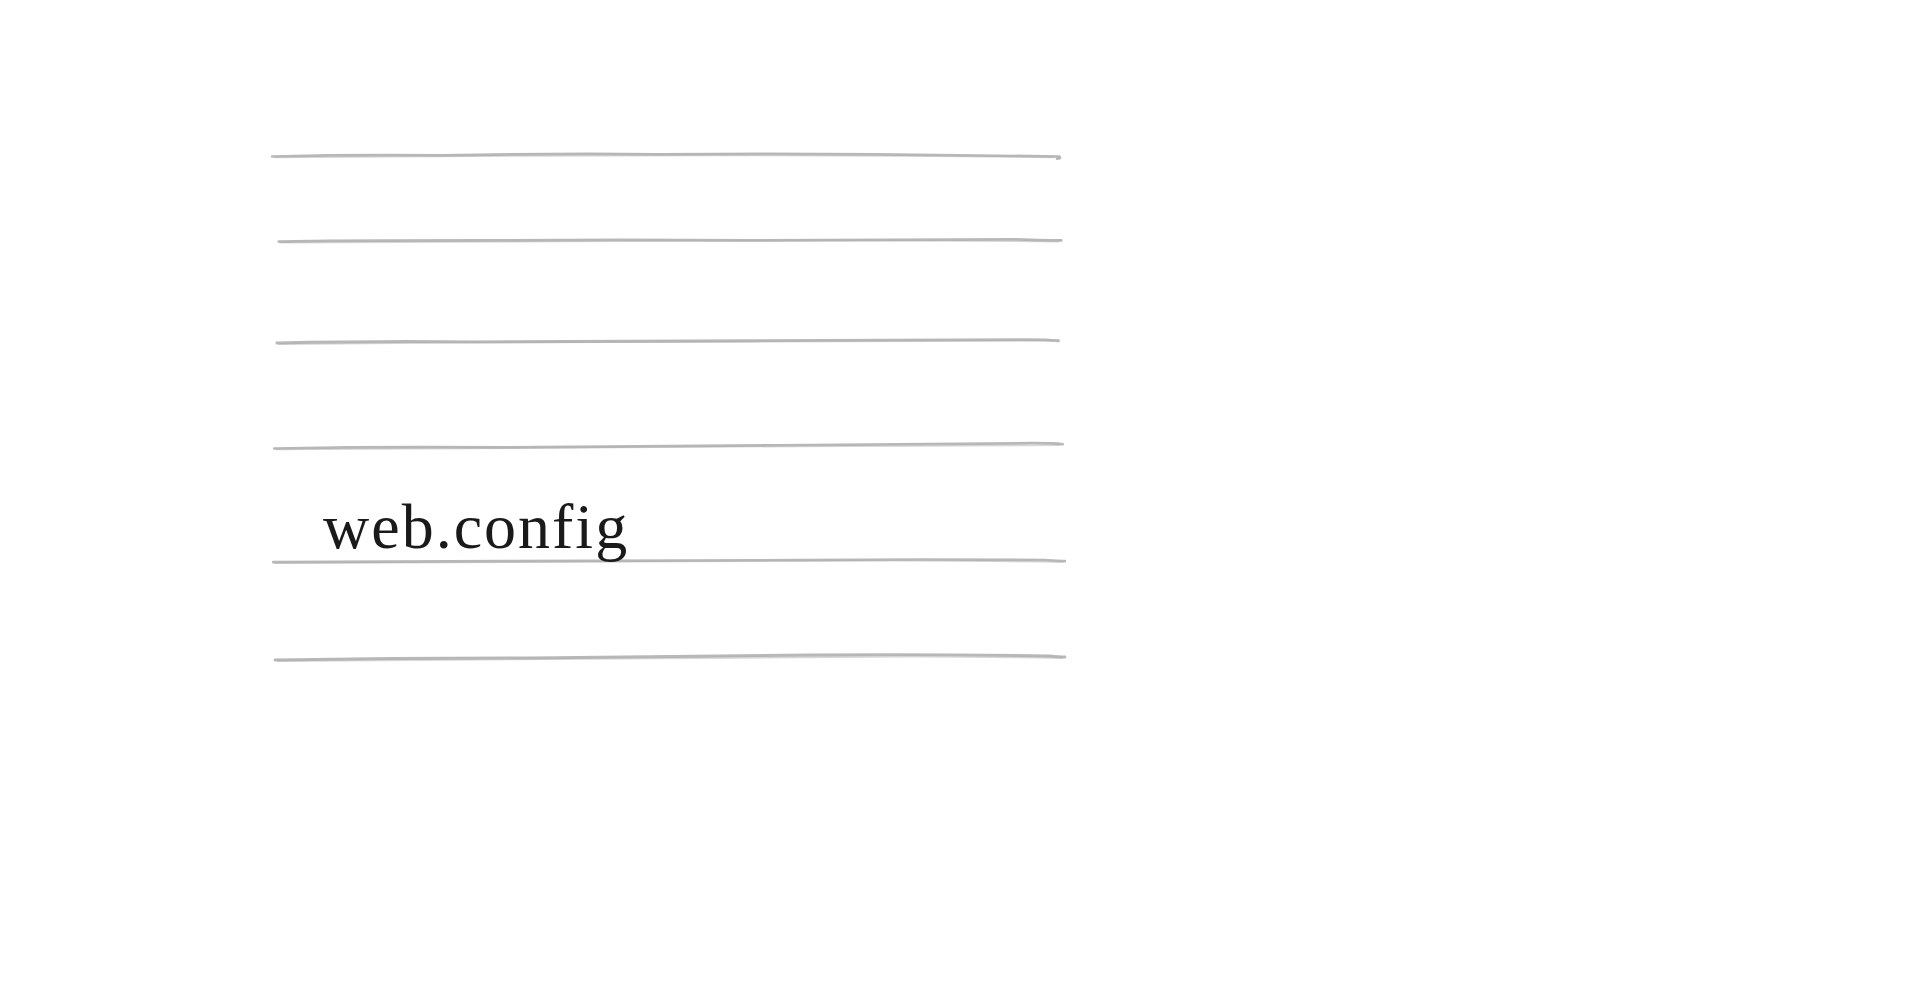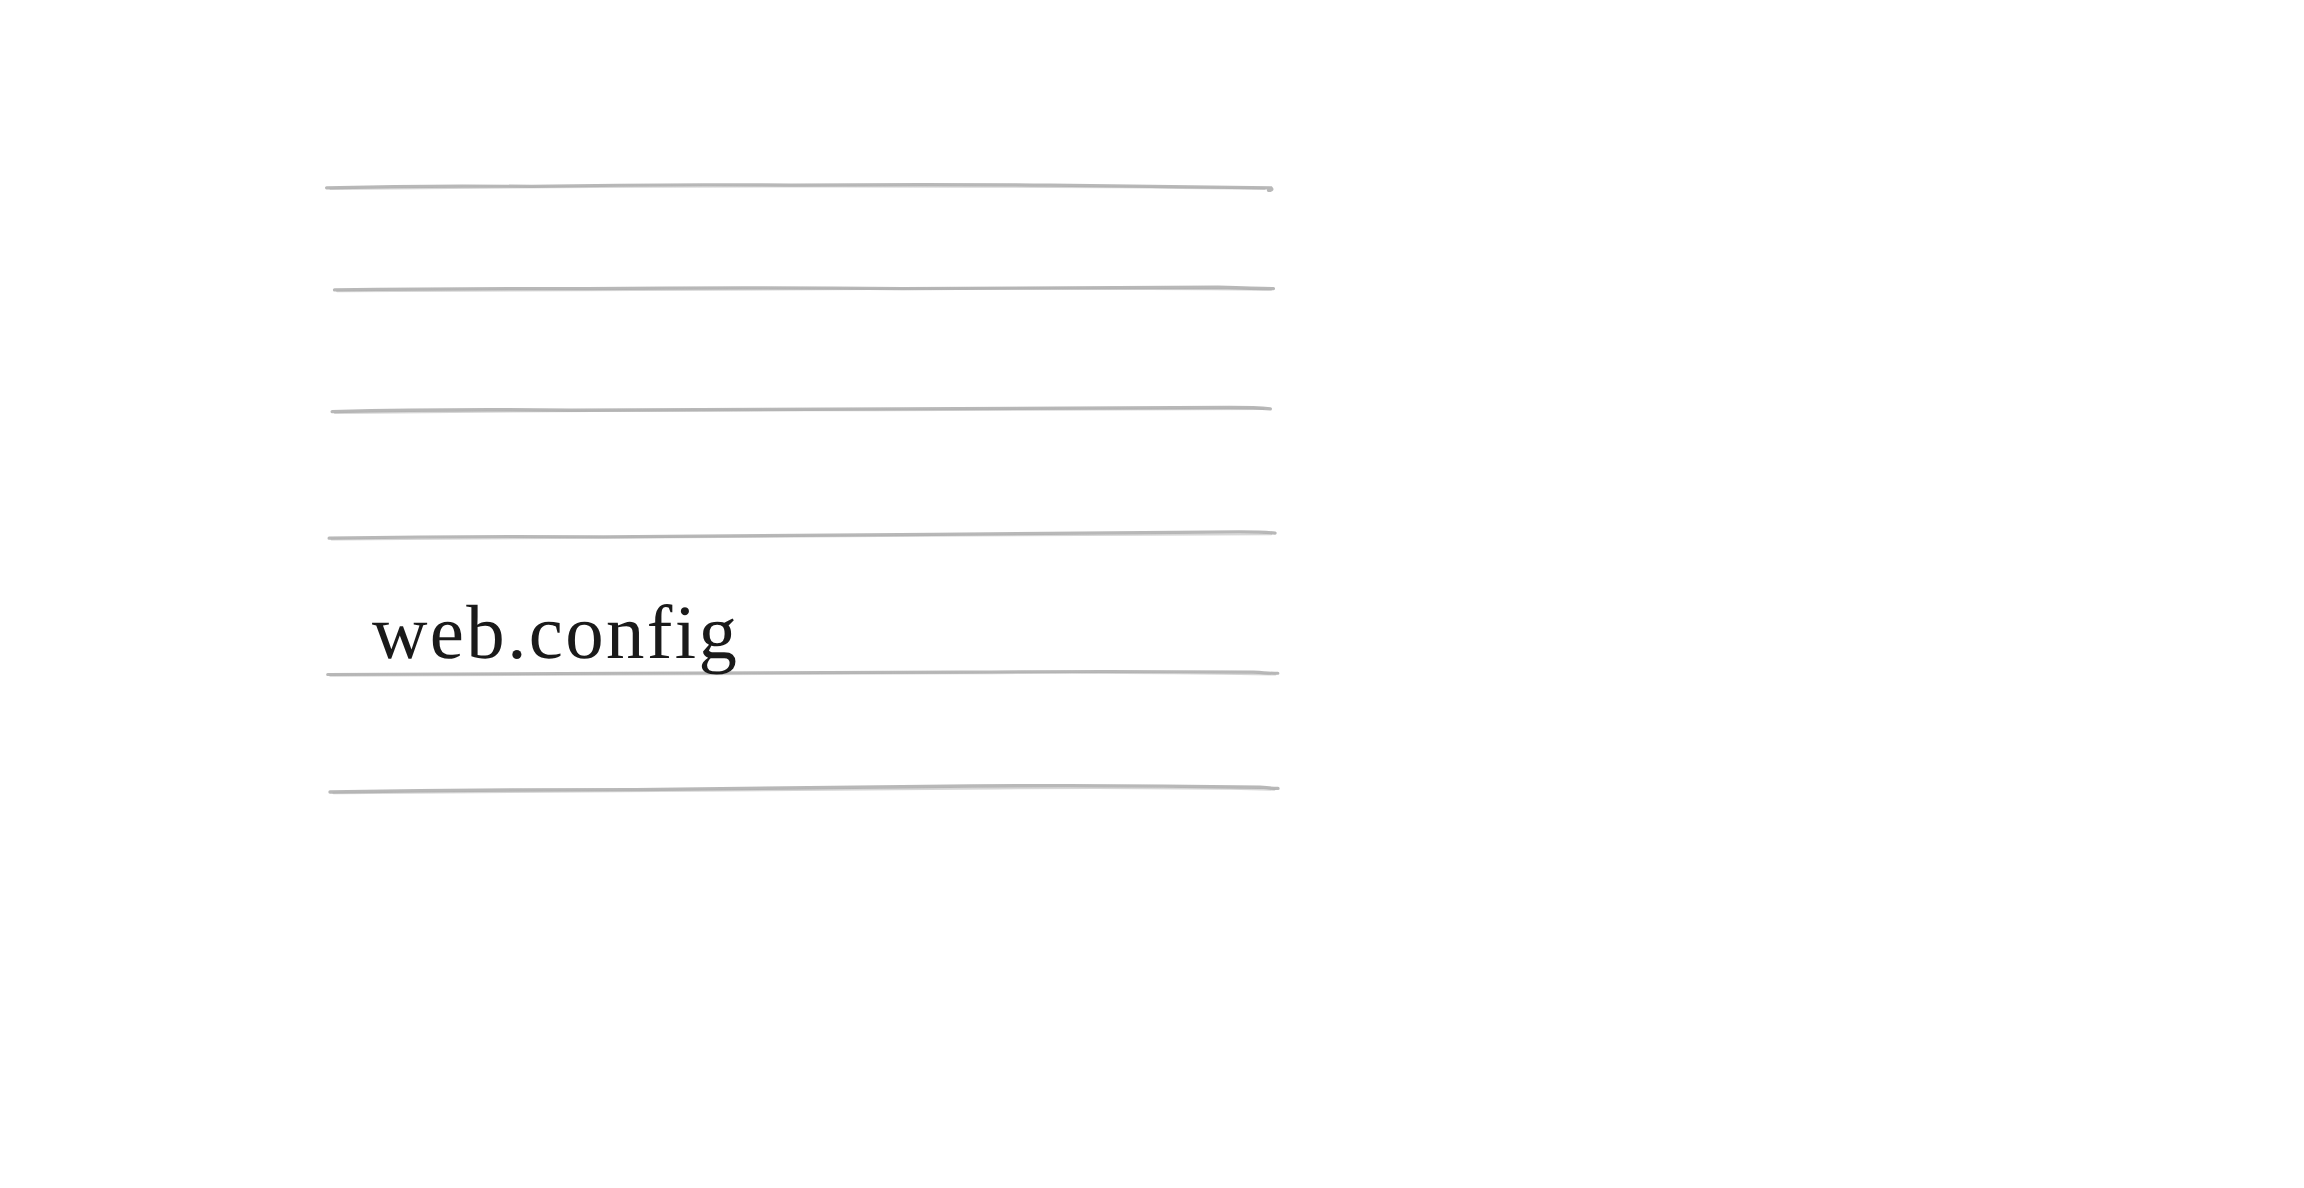--- a/index.html
+++ b/index.html
@@ -29,21 +29,21 @@
       width: 100%;
       overflow: visible;
     }
     .handwritten-text {
       position: absolute;
       font-family: 'Segoe Script', 'Comic Sans MS', cursive;
       font-size: 64px;
       color: #1a1a1a;
       letter-spacing: 2px;
       font-weight: 500;
-      left: 310px;
+      left: 323px;
       top: 490px;
     }
   </style>
 </head>
 <body>
 
 <div class="sketch-container">
 
   <div class="sketch-line" style="margin-bottom: 80px;">
     <svg viewBox="0 0 740 10" preserveAspectRatio="none">

